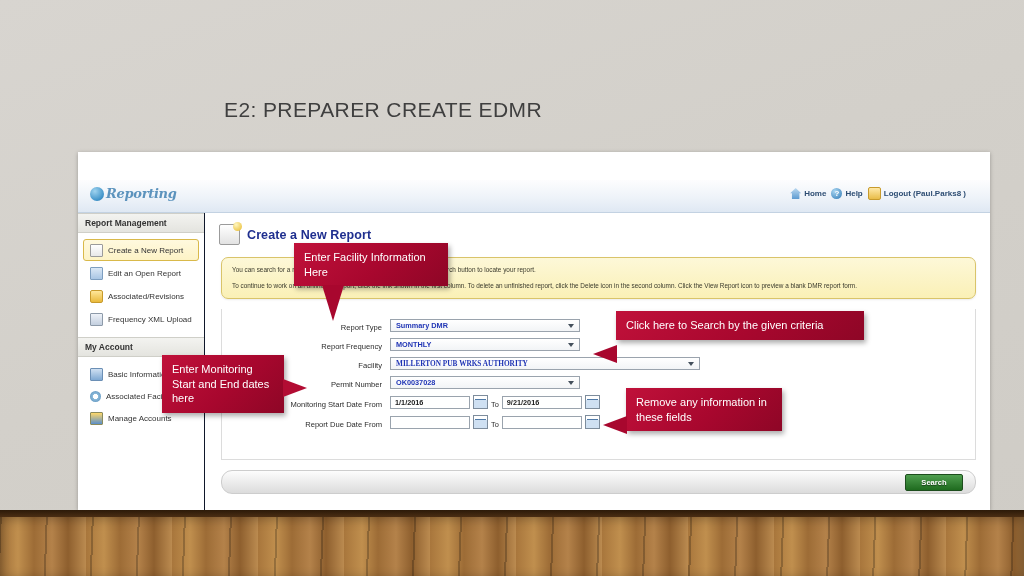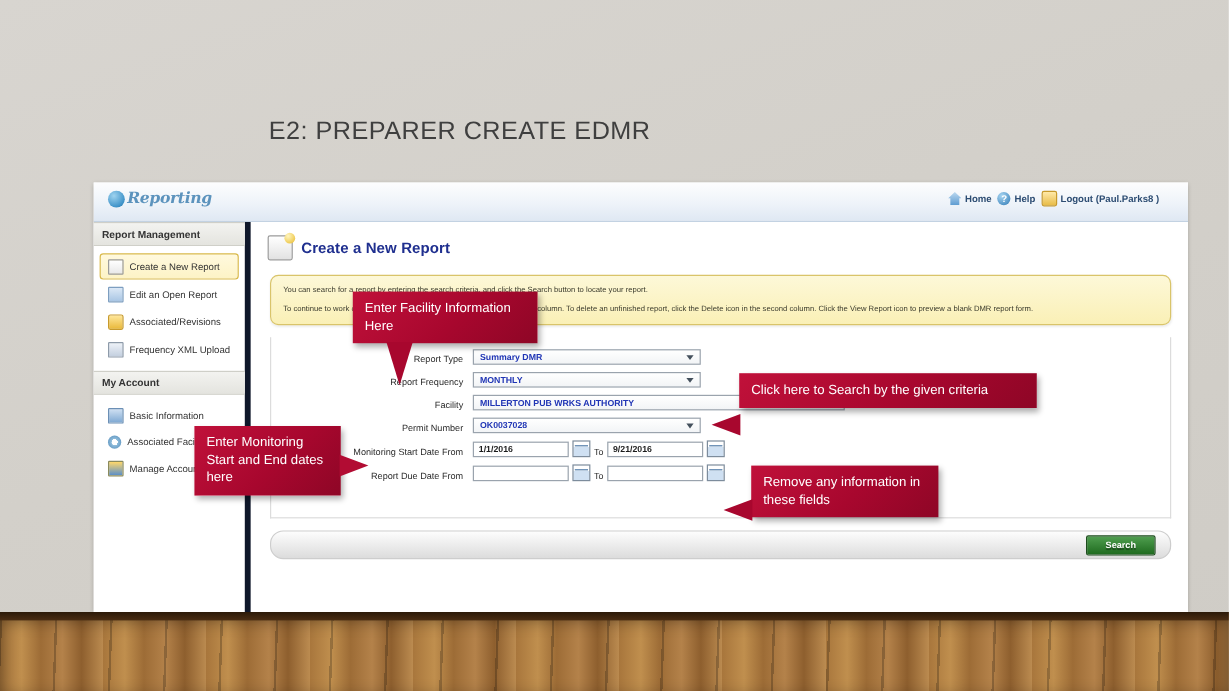--- a/index.html
+++ b/index.html
@@ -37,20 +37,21 @@
     position:absolute;left:78px;top:152px;width:912px;height:358px;
     background:#ffffff;
     box-shadow:0 1px 4px rgba(0,0,0,.28);
     overflow:hidden;
   }
   
   #app-header{
     position:relative;height:32px;
     background:linear-gradient(#fdfdfe 0%,#eef3f9 55%,#dfe8f3 100%);
     border-bottom:1px solid #c3d2e2;
+    margin-top:28px;
   }
   #logo{position:absolute;left:12px;top:6px;display:flex;align-items:center;}
   #logo .g{
     width:14px;height:14px;border-radius:50%;
     background:radial-gradient(circle at 35% 30%,#9fd3ef,#3f93c9 70%,#2a6e9b);
     margin-right:2px;
   }
   #logo .word{
     font-family:"DejaVu Serif", serif;font-style:italic;font-weight:bold;
     font-size:13px;color:#5c93bd;letter-spacing:-.3px;
@@ -63,21 +64,21 @@
   .navico{width:11px;height:11px;border-radius:2px;display:inline-block;}
   .ico-home{background:linear-gradient(#bcd9f0,#5d9bd1);
             clip-path:polygon(50% 0,100% 48%,84% 48%,84% 100%,16% 100%,16% 48%,0 48%);}
   .ico-help{background:radial-gradient(circle at 35% 30%,#a9d6f2,#2e79b5);border-radius:50%;
             color:#fff;font-size:8px;text-align:center;line-height:11px;font-weight:bold;}
   .ico-logout{background:linear-gradient(#ffe9a8,#e8bc48);border:1px solid #c79a2c;}
 
   
   #app-body{display:flex;height:326px;}
   #sidebar{
-    width:126px;flex:none;background:#ffffff;border-right:5px solid #0f172a;
+    width:126px;flex:none;background:#ffffff;border-right:1px solid #0f172a;
   }
   .side-head{
     background:linear-gradient(#f3f3f0,#e4e4df);
     border-top:1px solid #cfcfc8;border-bottom:1px solid #cfcfc8;
     font-size:8.5px;font-weight:bold;color:#333;padding:4px 7px;
   }
   .side-list{padding:5px 0 6px 0;}
   .side-item{
     display:flex;align-items:center;gap:5px;padding:3.5px 6px;margin:1px 5px;
     font-size:8px;color:#333;cursor:pointer;border:1px solid transparent;border-radius:3px;
@@ -138,21 +139,21 @@
     font-size:7.3px;font-weight:bold;color:#2035b5;
     display:flex;align-items:center;padding:0 14px 0 5px;position:relative;
     box-sizing:border-box;
   }
   .fselect:after{
     content:"";position:absolute;right:5px;top:50%;margin-top:-1.5px;
     border-left:3px solid transparent;border-right:3px solid transparent;
     border-top:4px solid #44505c;
   }
   .w-med{width:190px;}
-  .w-wide{width:310px;}
+  .w-wide{width:310px;font-family:Liberation Serif, serif;}
   .ftext{
     width:80px;height:13px;box-sizing:border-box;
     border:1px solid #9aa3ad;background:#fff;
     font-size:7.3px;font-weight:bold;color:#1b1b1b;
     display:flex;align-items:center;padding:0 4px;
   }
   .cal{
     width:13px;height:12px;margin-left:3px;flex:none;border:1px solid #7d8c9c;
     background:linear-gradient(#ffffff 0 35%,#cfe0f2 35% 100%);position:relative;
   }

